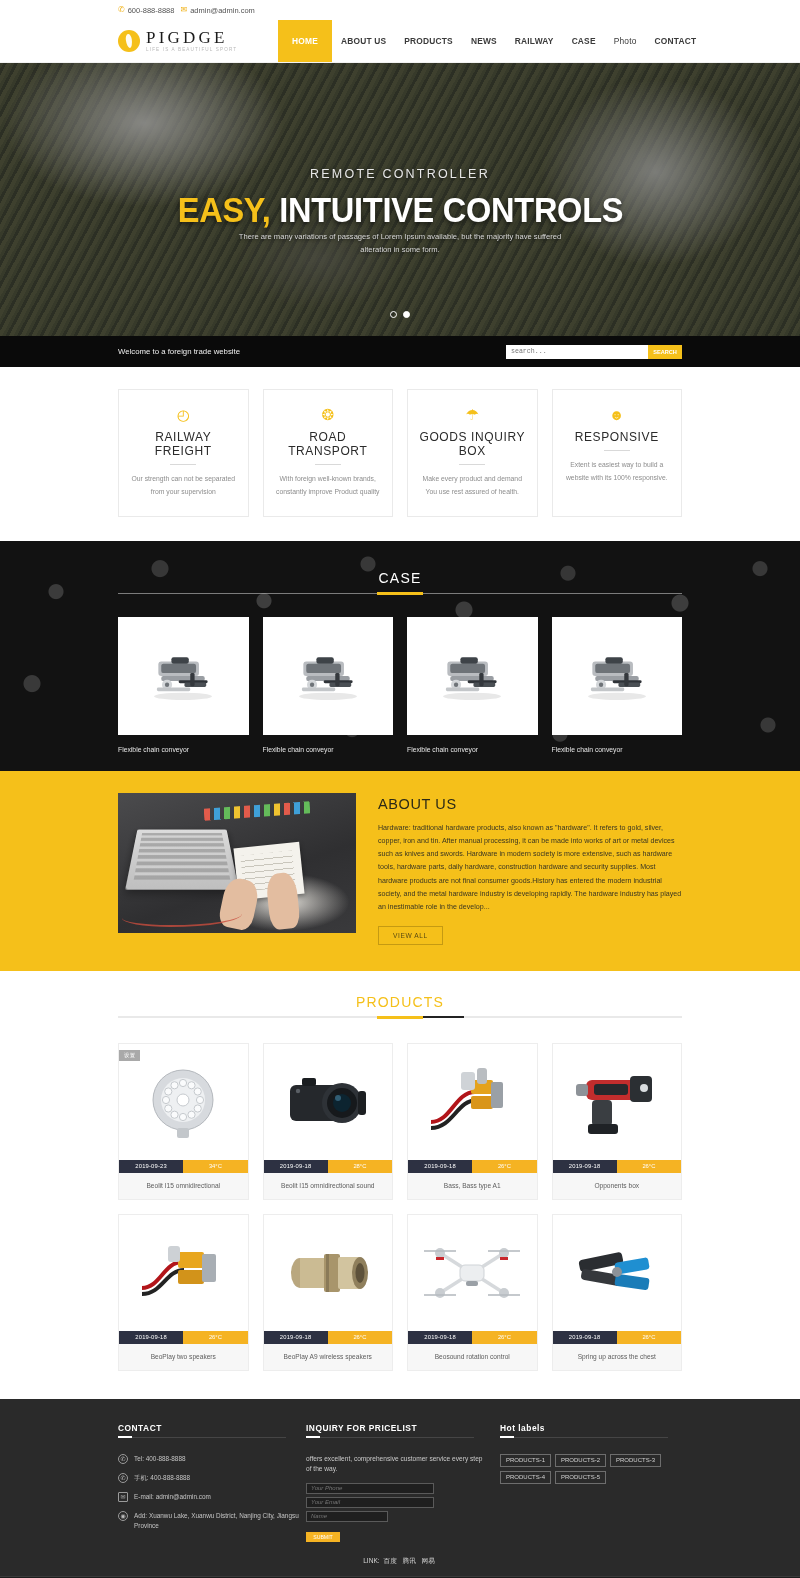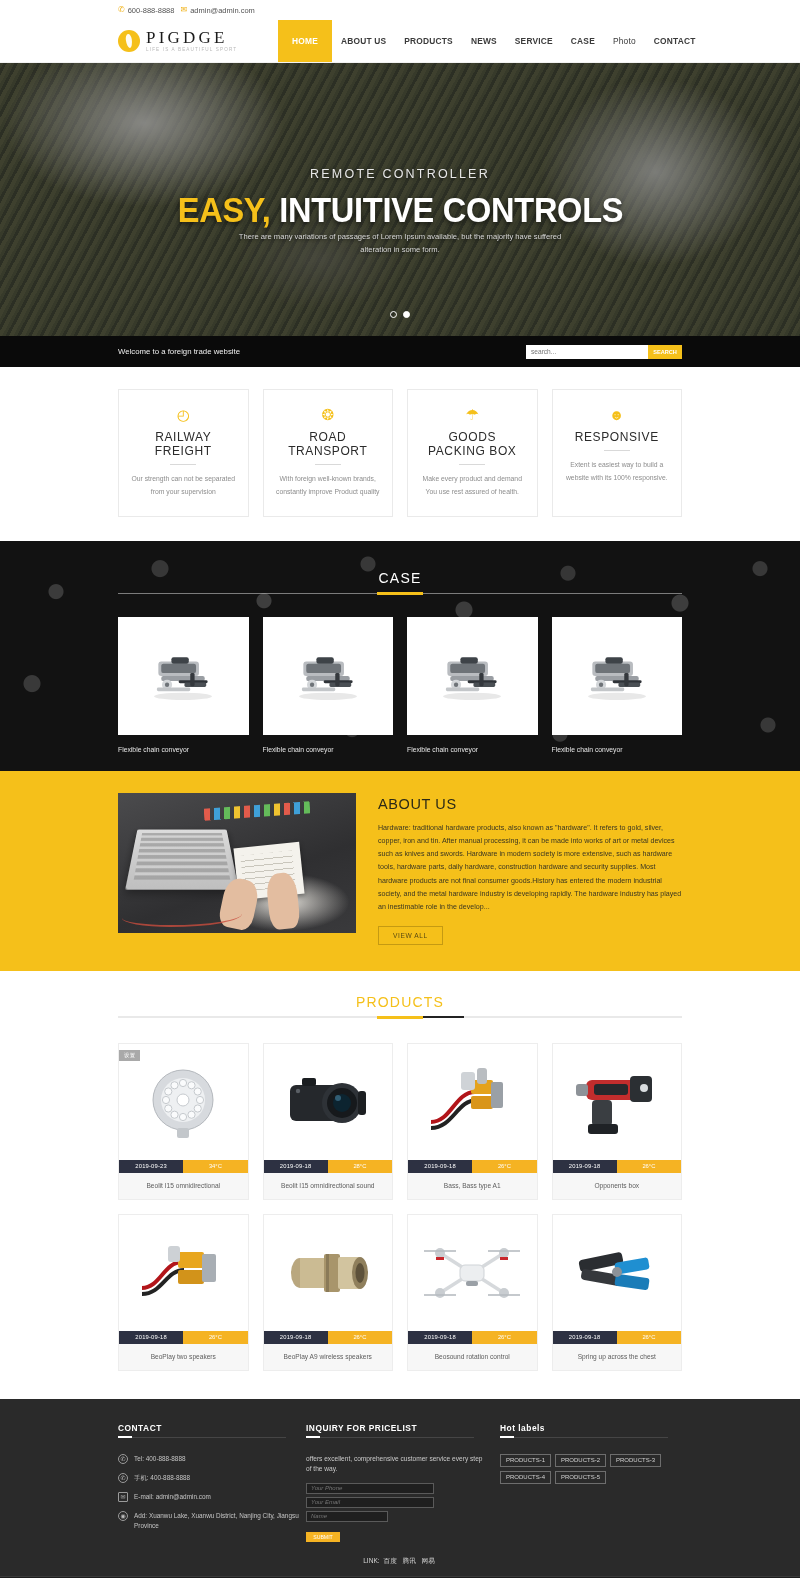--- a/index.html
+++ b/index.html
@@ -146,27 +146,27 @@
   .strip {
     height: 31px;
     background: #0a0a0a;
     display: flex; align-items: center;
     padding: 0 118px;
     justify-content: space-between;
   }
   .strip-text { font-size: 7.8px; color: #efefef; }
   .search-box { display: flex; height: 14px; }
   .search-input {
-    width: 122px;
+    width: 142px;
     border: none; outline: none;
     background: #fff;
     font-size: 6.6px;
     padding: 0 5px;
     color: #555;
-    font-family: Liberation Sans, sans-serif;
+    font-family: Liberation Mono, monospace;
   }
   .search-btn {
     width: 34px;
     background: #f5c01a;
     border: none;
     color: #fff;
     font-size: 5.6px;
     font-weight: bold;
     cursor: pointer;
     font-family: "Liberation Sans", sans-serif;
@@ -602,21 +602,21 @@
         <div class="nav-item">
      <span>ABOUT US</span>
    </div>
         <div class="nav-item">
      <span>PRODUCTS</span>
    </div>
         <div class="nav-item">
      <span>NEWS</span>
    </div>
         <div class="nav-item">
-     <span>SERVICE</span>
+     <span>RAILWAY</span>
    </div>
         <div class="nav-item">
      <span>CASE</span>
    </div>
         <div class="nav-item soft">
      <span>Photo</span>
    </div>
         <div class="nav-item">
      <span>CONTACT</span>
    </div>
@@ -653,21 +653,21 @@
      <div class="feat-title">RAILWAY FREIGHT</div>
      <div class="feat-desc">Our strength can not be separated from your supervision</div>
    </div>
       <div class="feat">
      <div class="feat-ic">❂</div>
      <div class="feat-title">ROAD TRANSPORT</div>
      <div class="feat-desc">With foreign well-known brands, constantly improve Product quality</div>
    </div>
       <div class="feat">
      <div class="feat-ic">☂</div>
-     <div class="feat-title">GOODS PACKING BOX</div>
+     <div class="feat-title">GOODS INQUIRY BOX</div>
      <div class="feat-desc">Make every product and demand You use rest assured of health.</div>
    </div>
       <div class="feat">
      <div class="feat-ic">☻</div>
      <div class="feat-title">RESPONSIVE</div>
      <div class="feat-desc">Extent is easiest way to build a website with its 100% responsive.</div>
    </div>
     </div>
 
   <div class="case">

